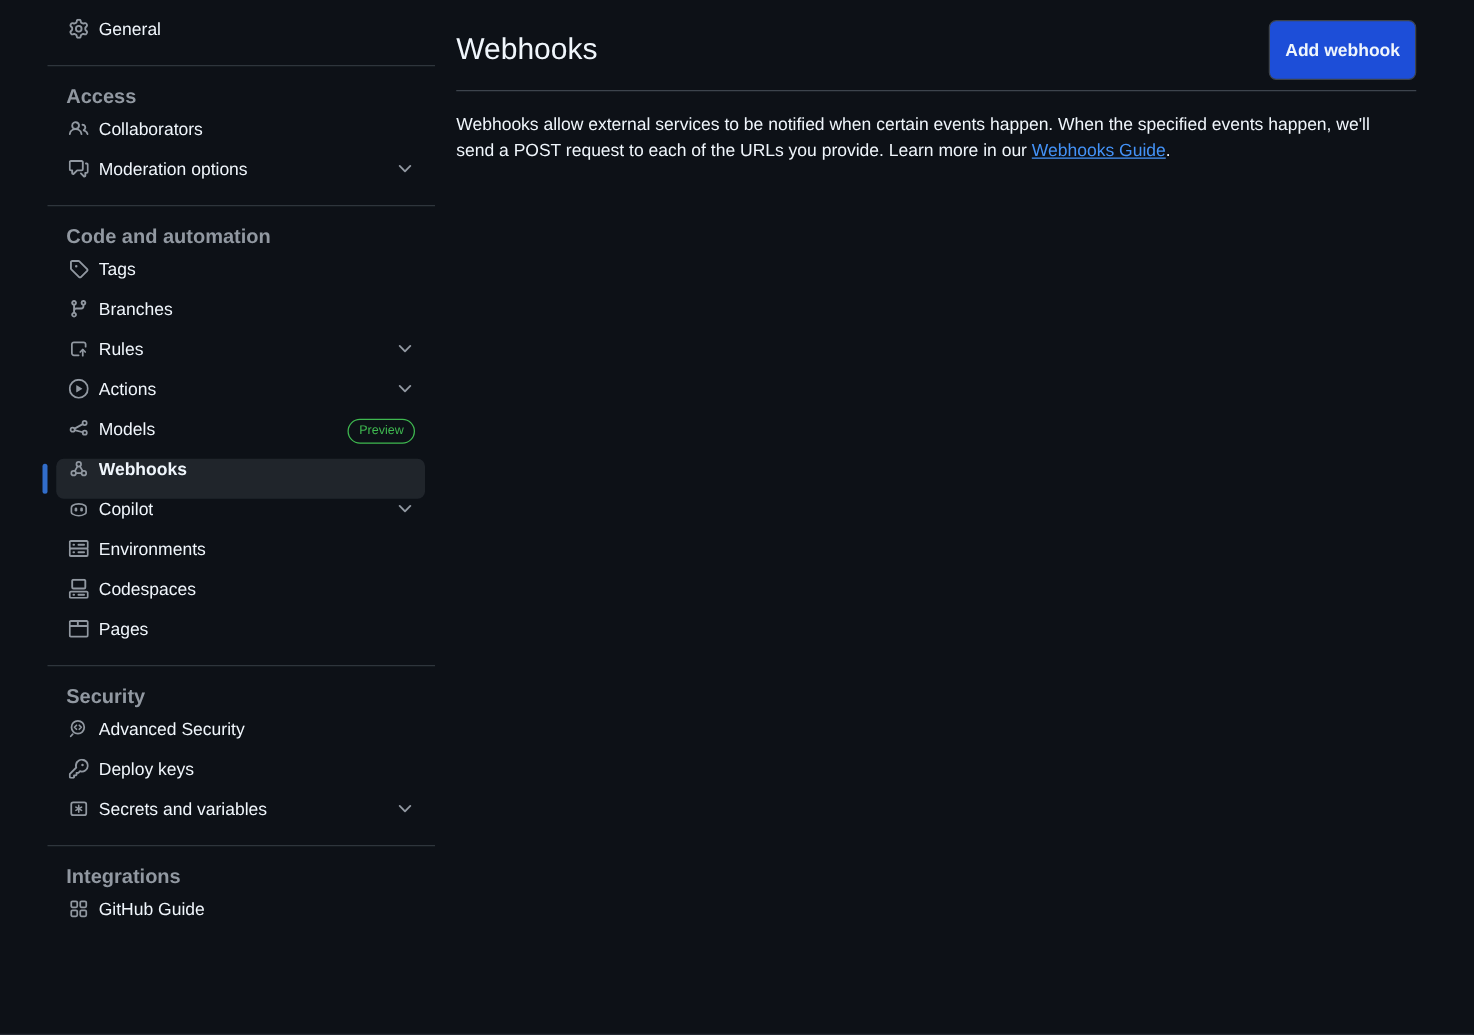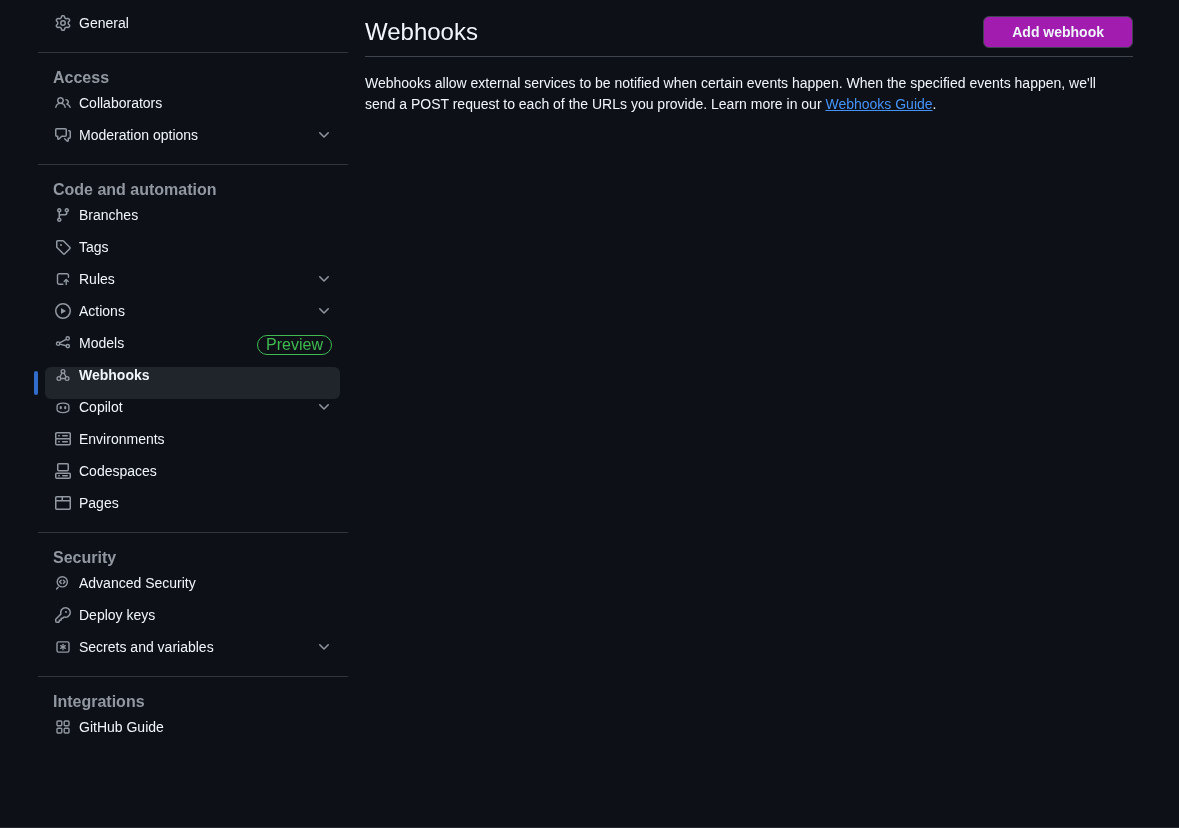--- a/index.html
+++ b/index.html
@@ -23,40 +23,40 @@
   .nav-item.selected .nav-label { font-weight:700; }
   .active-bar {
     position:absolute; left:-11px; top:4px; width:4px; height:24px;
     border-radius:2px; background:#316dca;
   }
   .nav-icon { width:16px; height:16px; flex:none; color:#9198a1; display:flex; align-items:center; justify-content:center; }
   .nav-icon svg { width:16px; height:16px; display:block; }
   .nav-label { flex:1 1 auto; white-space:nowrap; overflow:hidden; }
   .chevron { width:16px; height:16px; flex:none; color:#9198a1; display:flex; }
   .badge {
-    flex:none; font-size:16px; line-height:16px; padding:1px 8px;
+    flex:none; font-size:10px; line-height:16px; padding:1px 8px;
     color:#3fb950; border:1px solid #3fb950; border-radius:999px; font-weight:400;
   }
   .divider { border-top:1px solid rgba(61,68,77,0.7); margin:5px 0 0 38px; width:310px; height:0; }
   .section-header {
     font-size:16px; font-weight:700; color:#9198a1; line-height:18px;
     margin:16px 0 8px 53px;
   }
 
   
   .main { flex:1 1 auto; padding:16px 46px 0 17px; }
   .main-inner { width:768px; }
   .main-header {
     display:flex; align-items:center; justify-content:space-between;
     padding-bottom:8px; border-bottom:1px solid #3d444d;
   }
   .page-title { margin:0; font-size:24px; font-weight:400; color:#f0f6fc; line-height:32px; }
   .btn-secondary {
-    height:32px; padding:0 28px; border-radius:6px; cursor:pointer;
-    background:#a21caf; color:#f0f6fc; border:1px solid #3d444d;
+    height:48px; padding:0 12px; border-radius:6px; cursor:pointer;
+    background:#1d4ed8; color:#f0f6fc; border:1px solid #3d444d;
     font-family:inherit; font-size:14px; font-weight:700; line-height:30px;
   }
   .description { margin:16px 12px 0 0; font-size:14px; line-height:21px; color:#f0f6fc; }
   .description a { color:#4493f8; text-decoration:underline; cursor:pointer; }
   .footer-line { position:absolute; left:0; right:0; bottom:0; border-top:1px solid rgba(61,68,77,0.5); }
 </style>
 </head>
 <body>
 
 <div class="app">
@@ -99,32 +99,32 @@
         </span>
       </li>
     </ul>
     <div class="divider"></div>
 
     <div class="section-header">Code and automation</div>
     <ul class="nav-list">
       <li class="nav-item">
         <span class="nav-icon">
           <svg viewBox="0 0 16 16" fill="currentColor" aria-hidden="true">
+              <path d="M1 7.775V2.75C1 1.784 1.784 1 2.75 1h5.025c.464 0 .91.184 1.238.513l6.25 6.25a1.75 1.75 0 0 1 0 2.474l-5.026 5.026a1.75 1.75 0 0 1-2.474 0l-6.25-6.25A1.752 1.752 0 0 1 1 7.775Zm1.5 0c0 .066.026.13.073.177l6.25 6.25a.25.25 0 0 0 .354 0l5.025-5.025a.25.25 0 0 0 0-.354l-6.25-6.25a.25.25 0 0 0-.177-.073H2.75a.25.25 0 0 0-.25.25ZM6 5a1 1 0 1 1 0 2 1 1 0 0 1 0-2Z"></path>
+            </svg>
+        </span>
+        <span class="nav-label">Tags</span>
+      </li>
+      <li class="nav-item">
+        <span class="nav-icon">
+          <svg viewBox="0 0 16 16" fill="currentColor" aria-hidden="true">
               <path d="M9.5 3.25a2.25 2.25 0 1 1 3 2.122V6A2.5 2.5 0 0 1 10 8.5H6a1 1 0 0 0-1 1v1.128a2.251 2.251 0 1 1-1.5 0V5.372a2.25 2.25 0 1 1 1.5 0v1.836A2.493 2.493 0 0 1 6 7h4a1 1 0 0 0 1-1v-.628A2.25 2.25 0 0 1 9.5 3.25Zm-6 0a.75.75 0 1 0 1.5 0 .75.75 0 0 0-1.5 0Zm8.25-.75a.75.75 0 1 0 0 1.5.75.75 0 0 0 0-1.5ZM4.25 12a.75.75 0 1 0 0 1.5.75.75 0 0 0 0-1.5Z"></path>
             </svg>
         </span>
         <span class="nav-label">Branches</span>
-      </li>
-      <li class="nav-item">
-        <span class="nav-icon">
-          <svg viewBox="0 0 16 16" fill="currentColor" aria-hidden="true">
-              <path d="M1 7.775V2.75C1 1.784 1.784 1 2.75 1h5.025c.464 0 .91.184 1.238.513l6.25 6.25a1.75 1.75 0 0 1 0 2.474l-5.026 5.026a1.75 1.75 0 0 1-2.474 0l-6.25-6.25A1.752 1.752 0 0 1 1 7.775Zm1.5 0c0 .066.026.13.073.177l6.25 6.25a.25.25 0 0 0 .354 0l5.025-5.025a.25.25 0 0 0 0-.354l-6.25-6.25a.25.25 0 0 0-.177-.073H2.75a.25.25 0 0 0-.25.25ZM6 5a1 1 0 1 1 0 2 1 1 0 0 1 0-2Z"></path>
-            </svg>
-        </span>
-        <span class="nav-label">Tags</span>
       </li>
       <li class="nav-item">
         <span class="nav-icon">
           <svg viewBox="0 0 16 16" fill="none" stroke="currentColor" stroke-width="1.4" stroke-linecap="round" stroke-linejoin="round" aria-hidden="true">
               <path d="M7.9 13.2H4.1a1.6 1.6 0 0 1-1.6-1.6V4.4a1.6 1.6 0 0 1 1.6-1.6h7.8a1.6 1.6 0 0 1 1.6 1.6v1.9"></path>
               <path d="M11.2 13.5V8.8"></path>
               <path d="M9.2 10.6l2-2 2 2"></path>
             </svg>
         </span>
         <span class="nav-label">Rules</span>

